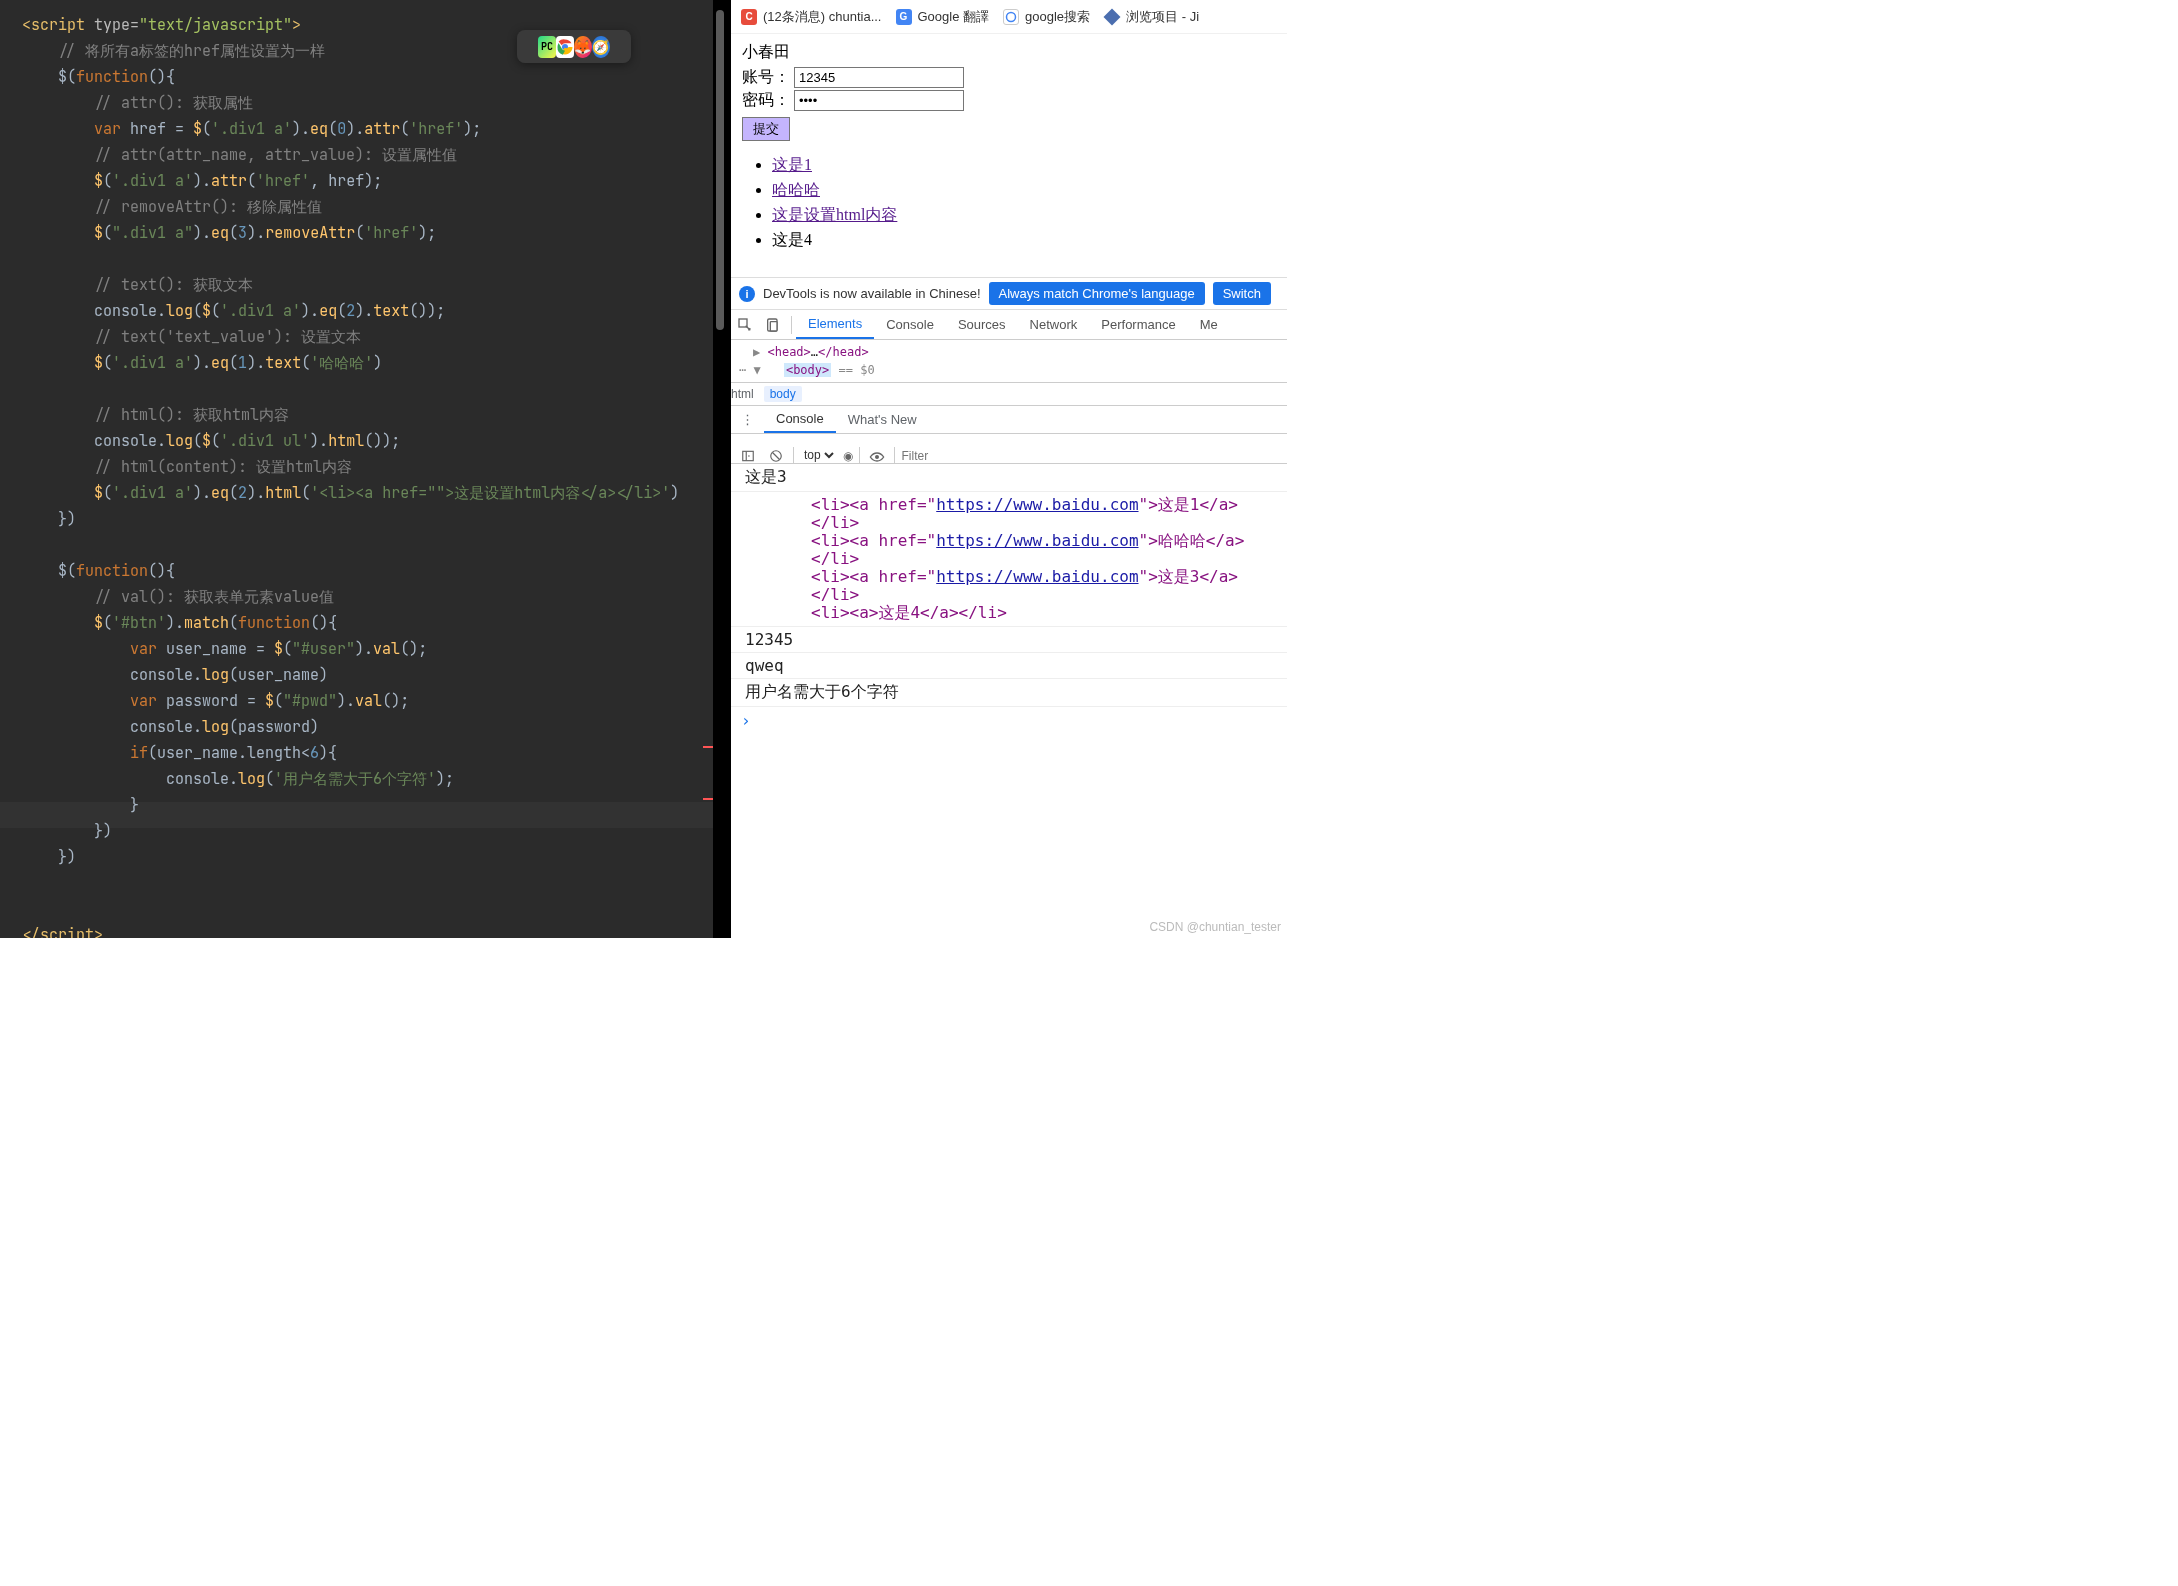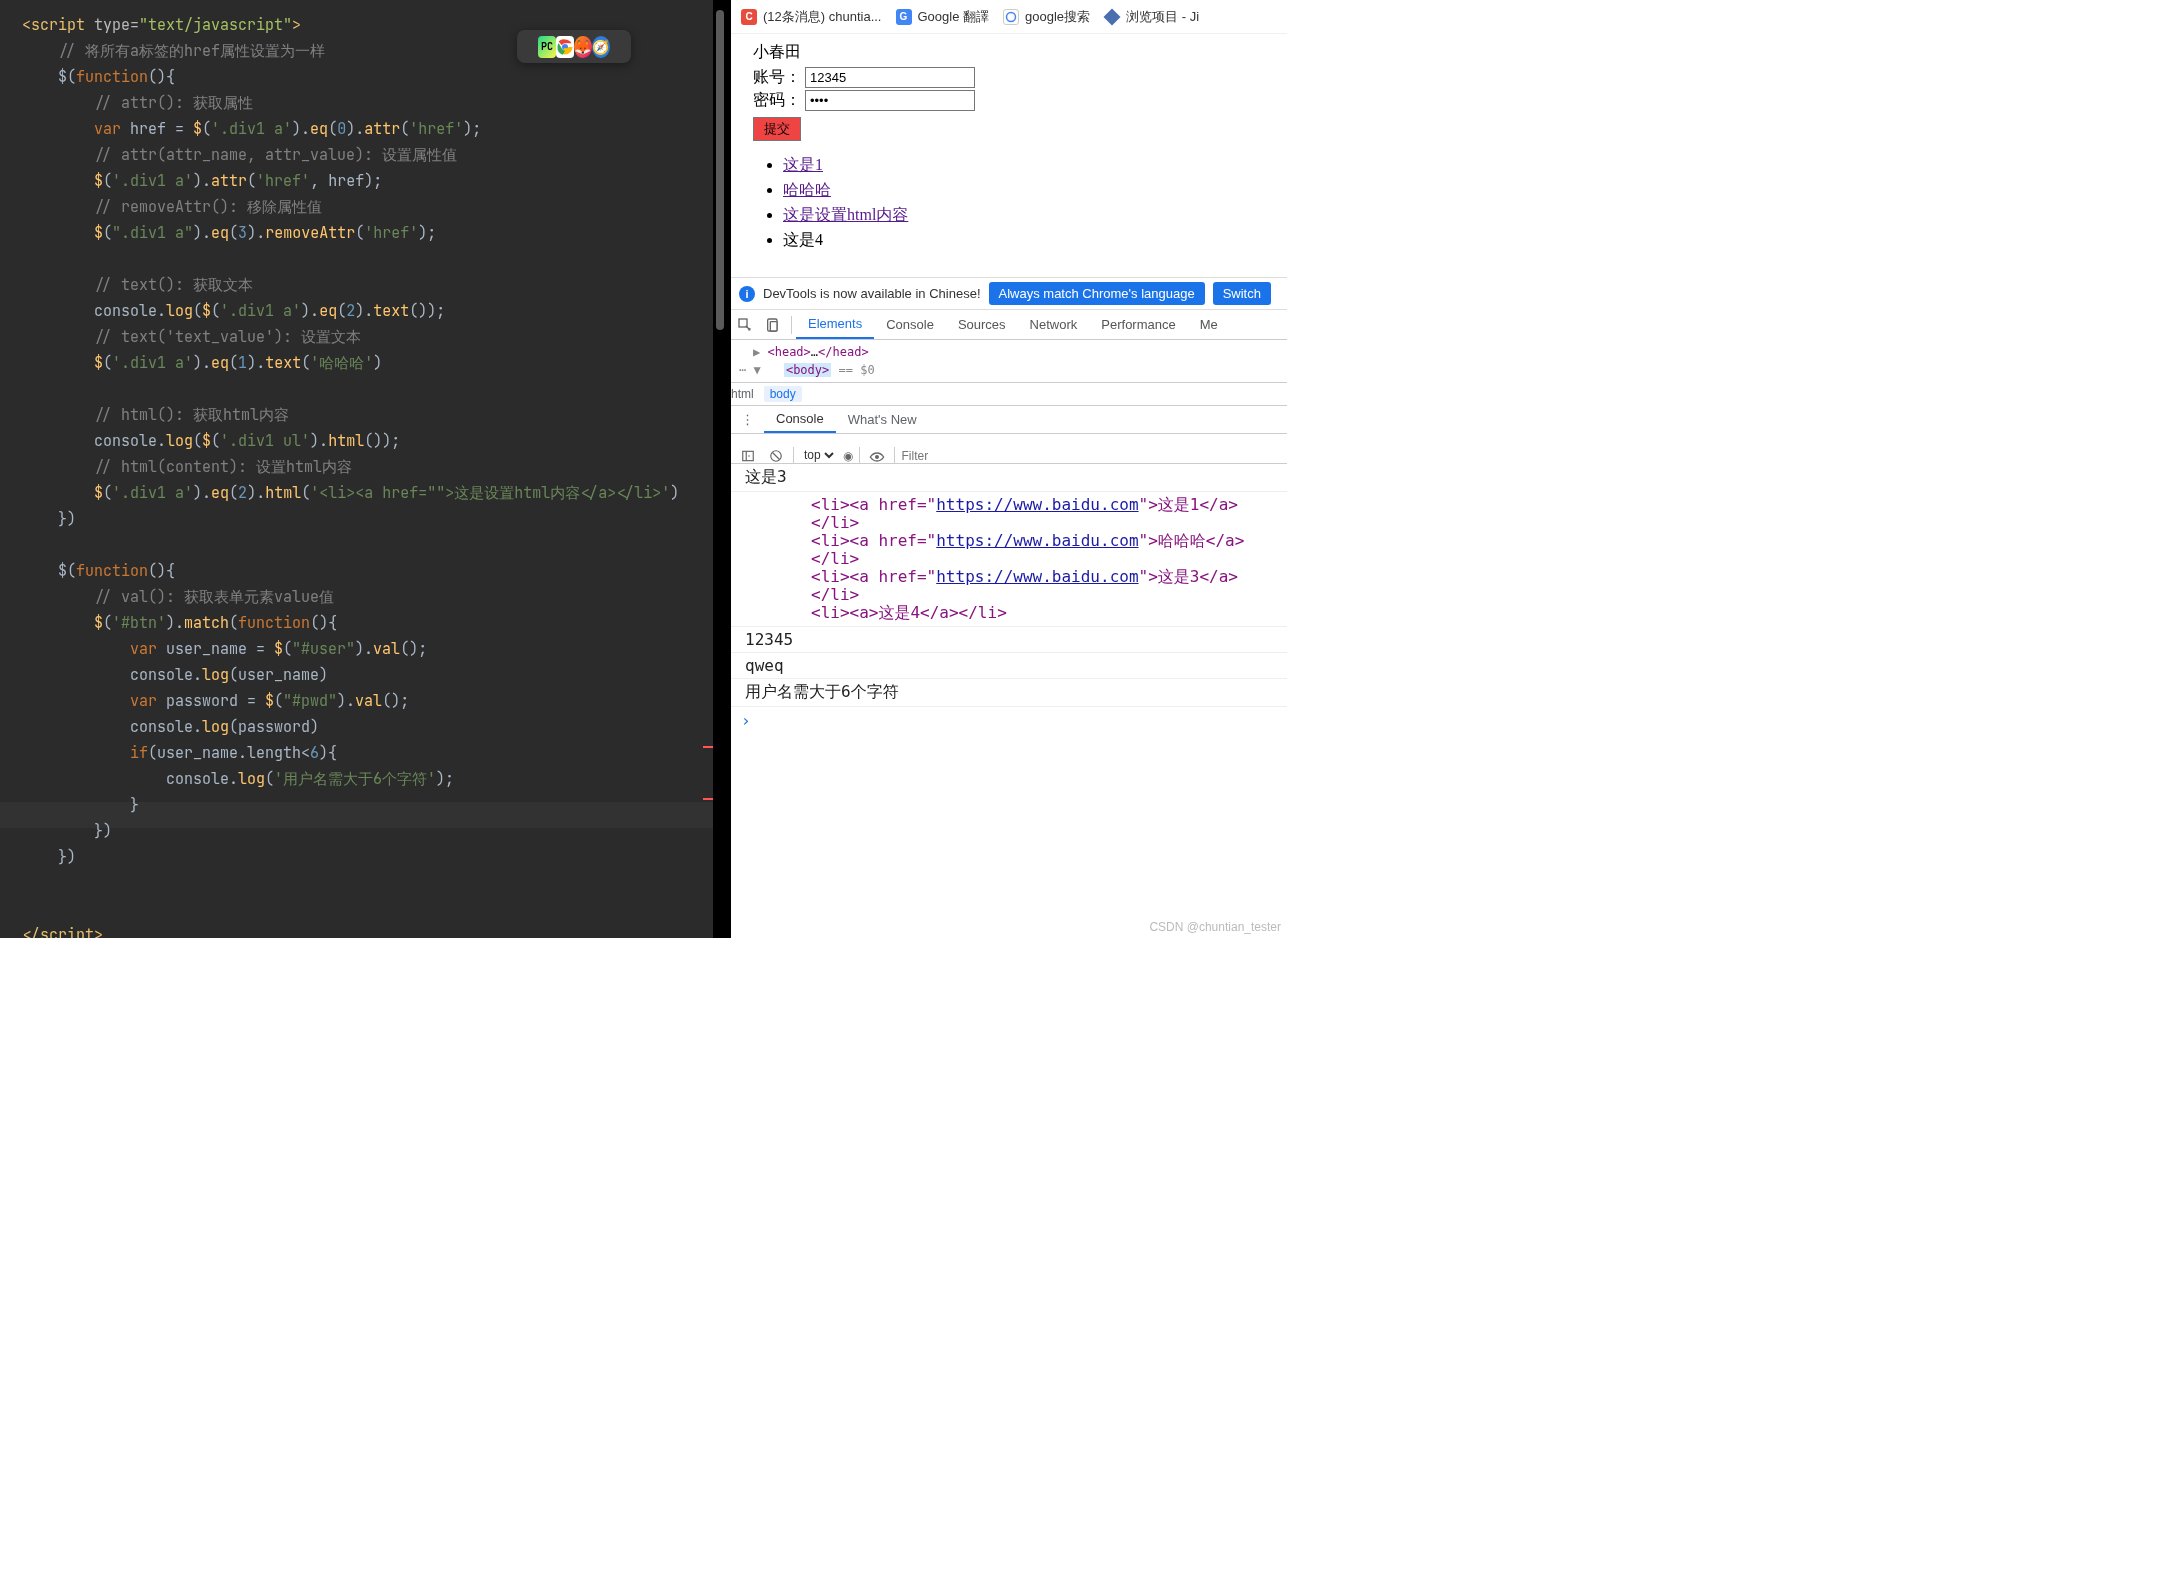--- a/index.html
+++ b/index.html
@@ -86,32 +86,32 @@
 }
 .bm-item { display:flex; align-items:center; gap:6px; white-space:nowrap; cursor:pointer;}
 .bm-icon { width:16px; height:16px; border-radius:3px; display:flex; align-items:center; justify-content:center; font-size:10px; color:#fff; font-weight:bold;}
 .bm-c { background:#e74c3c; }
 .bm-g1{ background:#4285f4; }
 .bm-g2{ background:#fff; border:1px solid #ccc; }
 .bm-g2 svg{width:12px;height:12px}
 .bm-j { background:#4b6eaf; transform:rotate(45deg); width:12px;height:12px;}
 
 .page-content {
-  padding: 8px 22px;
+  padding: 8px 11px;
   font-size: 16px;
   color: #000;
   font-family: "Times New Roman", serif;
 }
 .page-content h3 { font-weight: normal; margin-bottom: 4px; font-size: 16px;}
 .form-row { margin: 2px 0; }
 .form-row label { font-size: 16px; }
 .form-row input[type=text], .form-row input[type=password] {
   border: 1px solid #767676; padding: 2px 4px; font-size: 13px; width: 170px; font-family: Arial, sans-serif;
 }
-.submit-btn { border: 1px solid #767676; background: #ef4444; padding: 2px 10px; font-size: 13px; margin-top: 4px; font-family: Arial, sans-serif;}
+.submit-btn { border: 1px solid #767676; background: #c4b5fd; padding: 2px 10px; font-size: 13px; margin-top: 4px; font-family: Arial, sans-serif;}
 .page-content ul { margin: 14px 0 0 30px; }
 .page-content li { margin: 4px 0; font-size: 16px;}
 .page-content a { color: #551a8b; }
 .li-plain { color: #000; }
 
 .devtools-banner {
   display:flex; align-items:center; gap:8px;
   background:#fff; border-top:1px solid #ddd; border-bottom:1px solid #ddd;
   padding: 4px 8px; font-size:13px; color:#333;
 }

